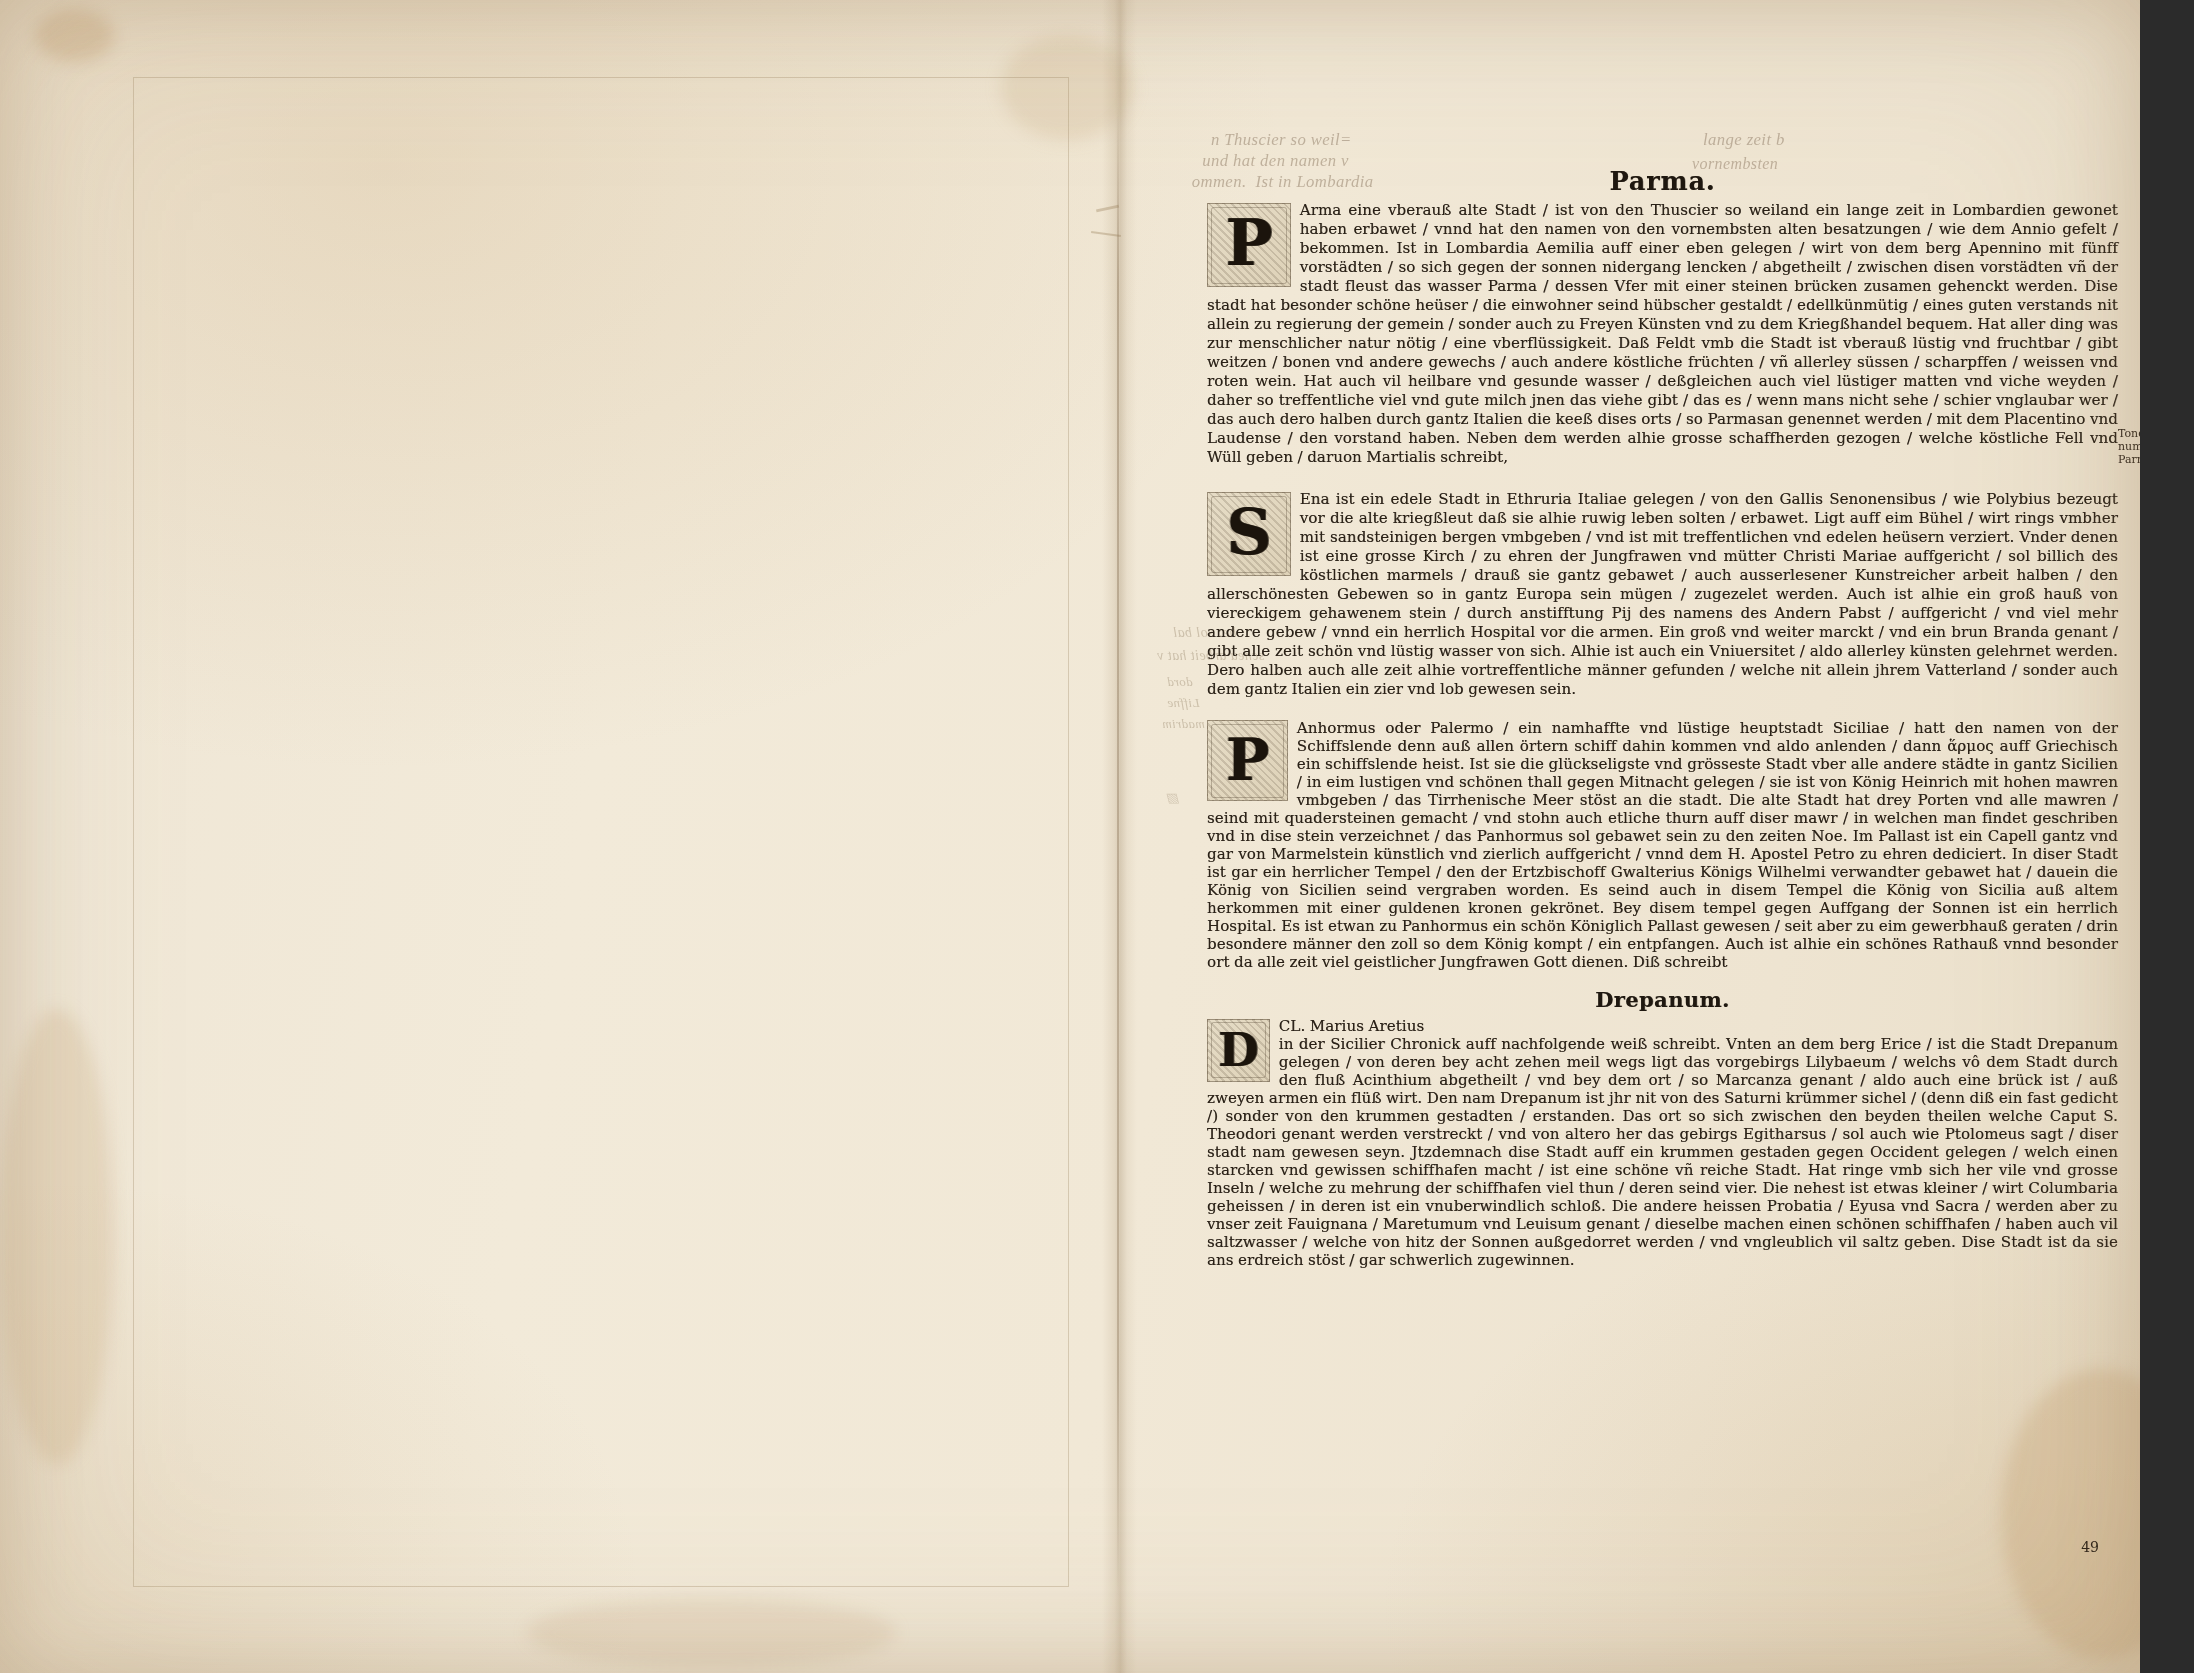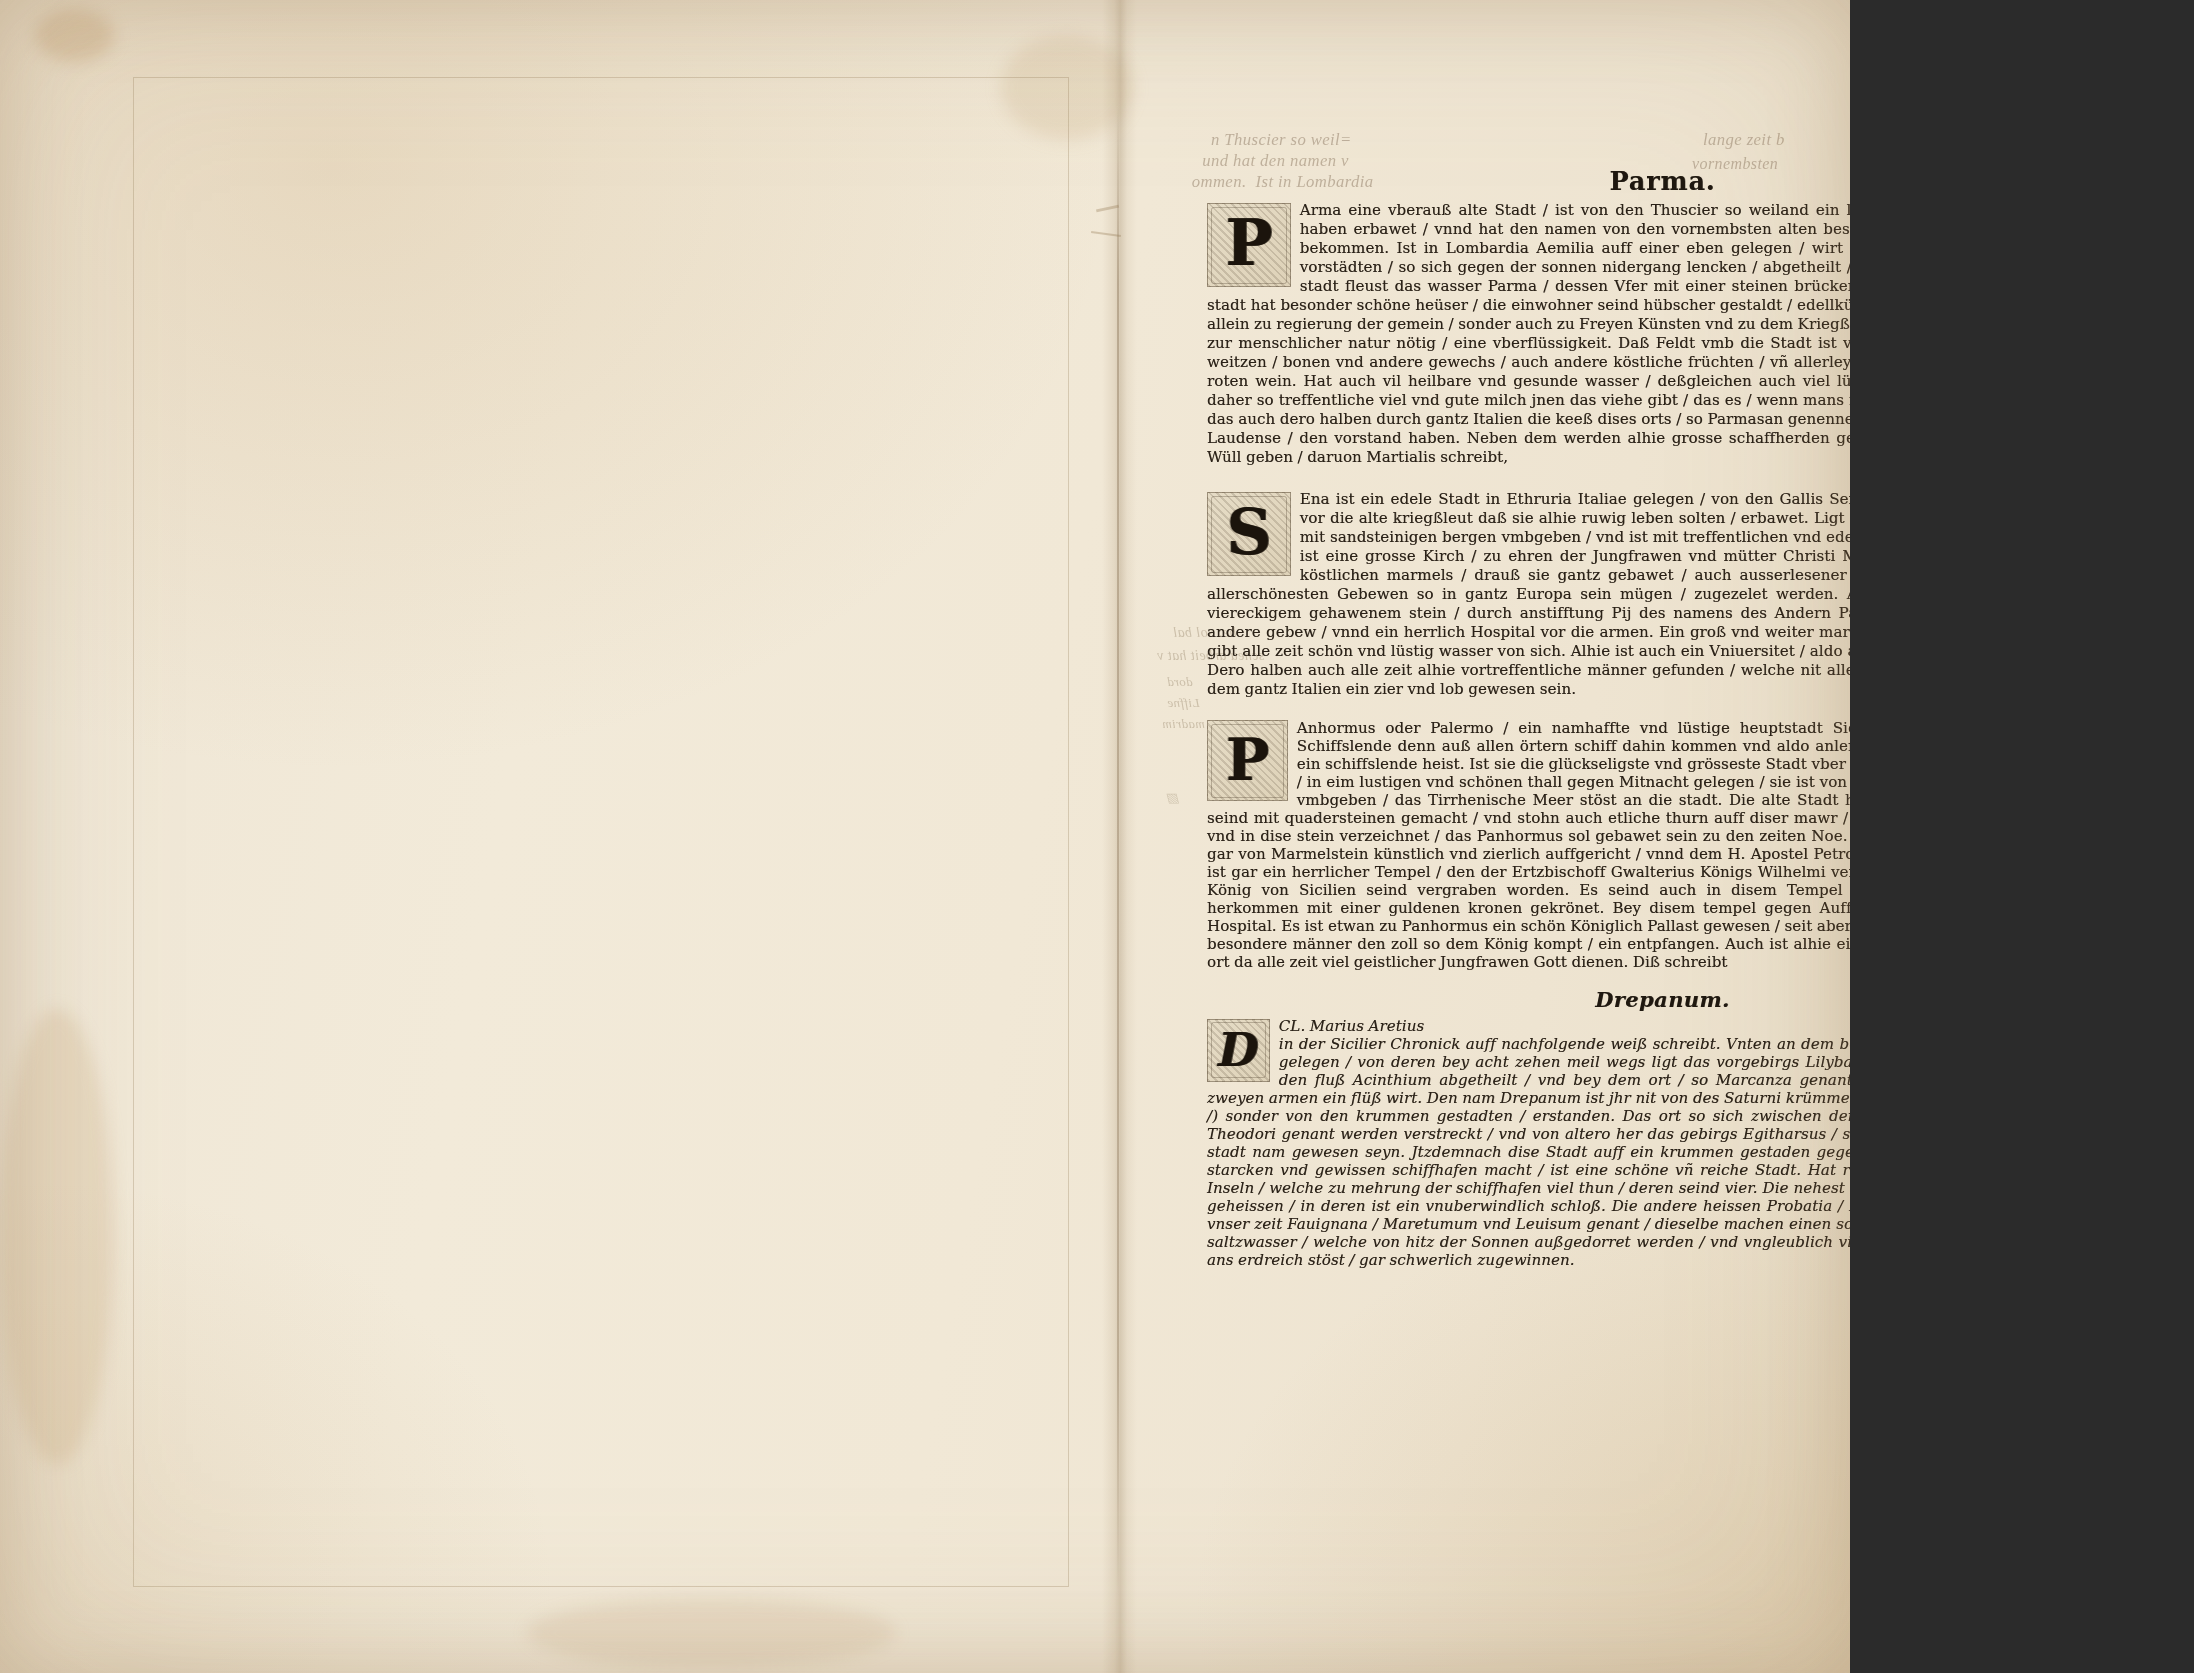--- a/index.html
+++ b/index.html
@@ -10,21 +10,21 @@
   body {
     width: 2195px;
     height: 1674px;
     overflow: hidden;
     font-family: "Liberation Serif", serif;
   }
 
   
   #sheet {
     position: relative;
-    width: 1850px;
+    width: 2140px;
     height: 1674px;
     background:
       radial-gradient(ellipse 70% 60% at 18% 10%, rgba(205,175,130,0.28), rgba(205,175,130,0) 60%),
       radial-gradient(ellipse 50% 40% at 97% 96%, rgba(198,168,122,0.30), rgba(198,168,122,0) 65%),
       radial-gradient(ellipse 40% 35% at 2% 95%, rgba(198,168,122,0.22), rgba(198,168,122,0) 70%),
       linear-gradient(100deg, #efe6d5 0%, #f2ead9 30%, #f1e8d6 55%, #eee4d1 80%, #e9dec8 100%);
     overflow: hidden;
   }
 
   
@@ -281,21 +281,21 @@
       </div>
 
       <div class="section" style="margin-top:19.3px;">
         <div class="initial p-block">
           <div class="vine"></div>
           <div class="glyph">P</div>
         </div>
         <p class="para tight">Anhormus oder Palermo / ein namhaffte vnd lüstige heuptstadt Siciliae / hatt den namen von der Schiffslende denn auß allen örtern schiff dahin kommen vnd aldo anlenden / dann ἅρμος auff Griechisch ein schiffslende heist.  Ist sie die glückseligste vnd grösseste Stadt vber alle andere städte in gantz Sicilien / in eim lustigen vnd schönen thall gegen Mitnacht gelegen / sie ist von König Heinrich mit hohen mawren vmbgeben / das Tirrhenische Meer stöst an die stadt.  Die alte Stadt hat drey Porten vnd alle mawren / seind mit quadersteinen gemacht / vnd stohn auch etliche thurn auff diser mawr / in welchen man findet geschriben vnd in dise stein verzeichnet / das Panhormus sol gebawet sein zu den zeiten Noe.  Im Pallast ist ein Capell gantz vnd gar von Marmelstein künstlich vnd zierlich auffgericht / vnnd dem H. Apostel Petro zu ehren dediciert.  In diser Stadt ist gar ein herrlicher Tempel / den der Ertzbischoff Gwalterius Königs Wilhelmi verwandter gebawet hat / dauein die König von Sicilien seind vergraben worden.  Es seind auch in disem Tempel die König von Sicilia auß altem herkommen mit einer guldenen kronen gekrönet.  Bey disem tempel gegen Auffgang der Sonnen ist ein herrlich Hospital.  Es ist etwan zu Panhormus ein schön Königlich Pallast gewesen / seit aber zu eim gewerbhauß geraten / drin besondere männer den zoll so dem König kompt / ein entpfangen.  Auch ist alhie ein schönes Rathauß vnnd besonder ort da alle zeit viel geistlicher Jungfrawen Gott dienen.  Diß schreibt</p>
       </div>
 
-      <div class="section" style="margin-top:16px;font-style:italic;">
+      <div class="section" style="margin-top:16px;">
         <h2 class="sec-title small">Drepanum.</h2>
         <div class="initial small">
           <div class="vine"></div>
           <div class="glyph">D</div>
         </div>
         <p class="para tight" style="display:inline;">CL. Marius Aretius</p>
         <p class="para tight" style="margin-top:0;">in der Sicilier Chronick auff nachfolgende weiß schreibt.  Vnten an dem berg Erice / ist die Stadt Drepanum gelegen / von deren bey acht zehen meil wegs ligt das vorgebirgs Lilybaeum / welchs vô dem Stadt durch den fluß Acinthium abgetheilt / vnd bey dem ort / so Marcanza genant / aldo auch eine brück ist / auß zweyen armen ein flüß wirt.  Den nam Drepanum ist jhr nit von des Saturni krümmer sichel / (denn diß ein fast gedicht /) sonder von den krummen gestadten / erstanden.  Das ort so sich zwischen den beyden theilen welche Caput S. Theodori genant werden verstreckt / vnd von altero her das gebirgs Egitharsus / sol auch wie Ptolomeus sagt / diser stadt nam gewesen seyn.  Jtzdemnach dise Stadt auff ein krummen gestaden gegen Occident gelegen / welch einen starcken vnd gewissen schiffhafen macht / ist eine schöne vñ reiche Stadt.  Hat ringe vmb sich her vile vnd grosse Inseln / welche zu mehrung der schiffhafen viel thun / deren seind vier.  Die nehest ist etwas kleiner / wirt Columbaria geheissen / in deren ist ein vnuberwindlich schloß.  Die andere heissen Probatia / Eyusa vnd Sacra / werden aber zu vnser zeit Fauignana / Maretumum vnd Leuisum genant / dieselbe machen einen schönen schiffhafen / haben auch vil saltzwasser / welche von hitz der Sonnen außgedorret werden / vnd vngleublich vil saltz geben.  Dise Stadt ist da sie ans erdreich stöst / gar schwerlich zugewinnen.</p>
       </div>
 
     </div>

